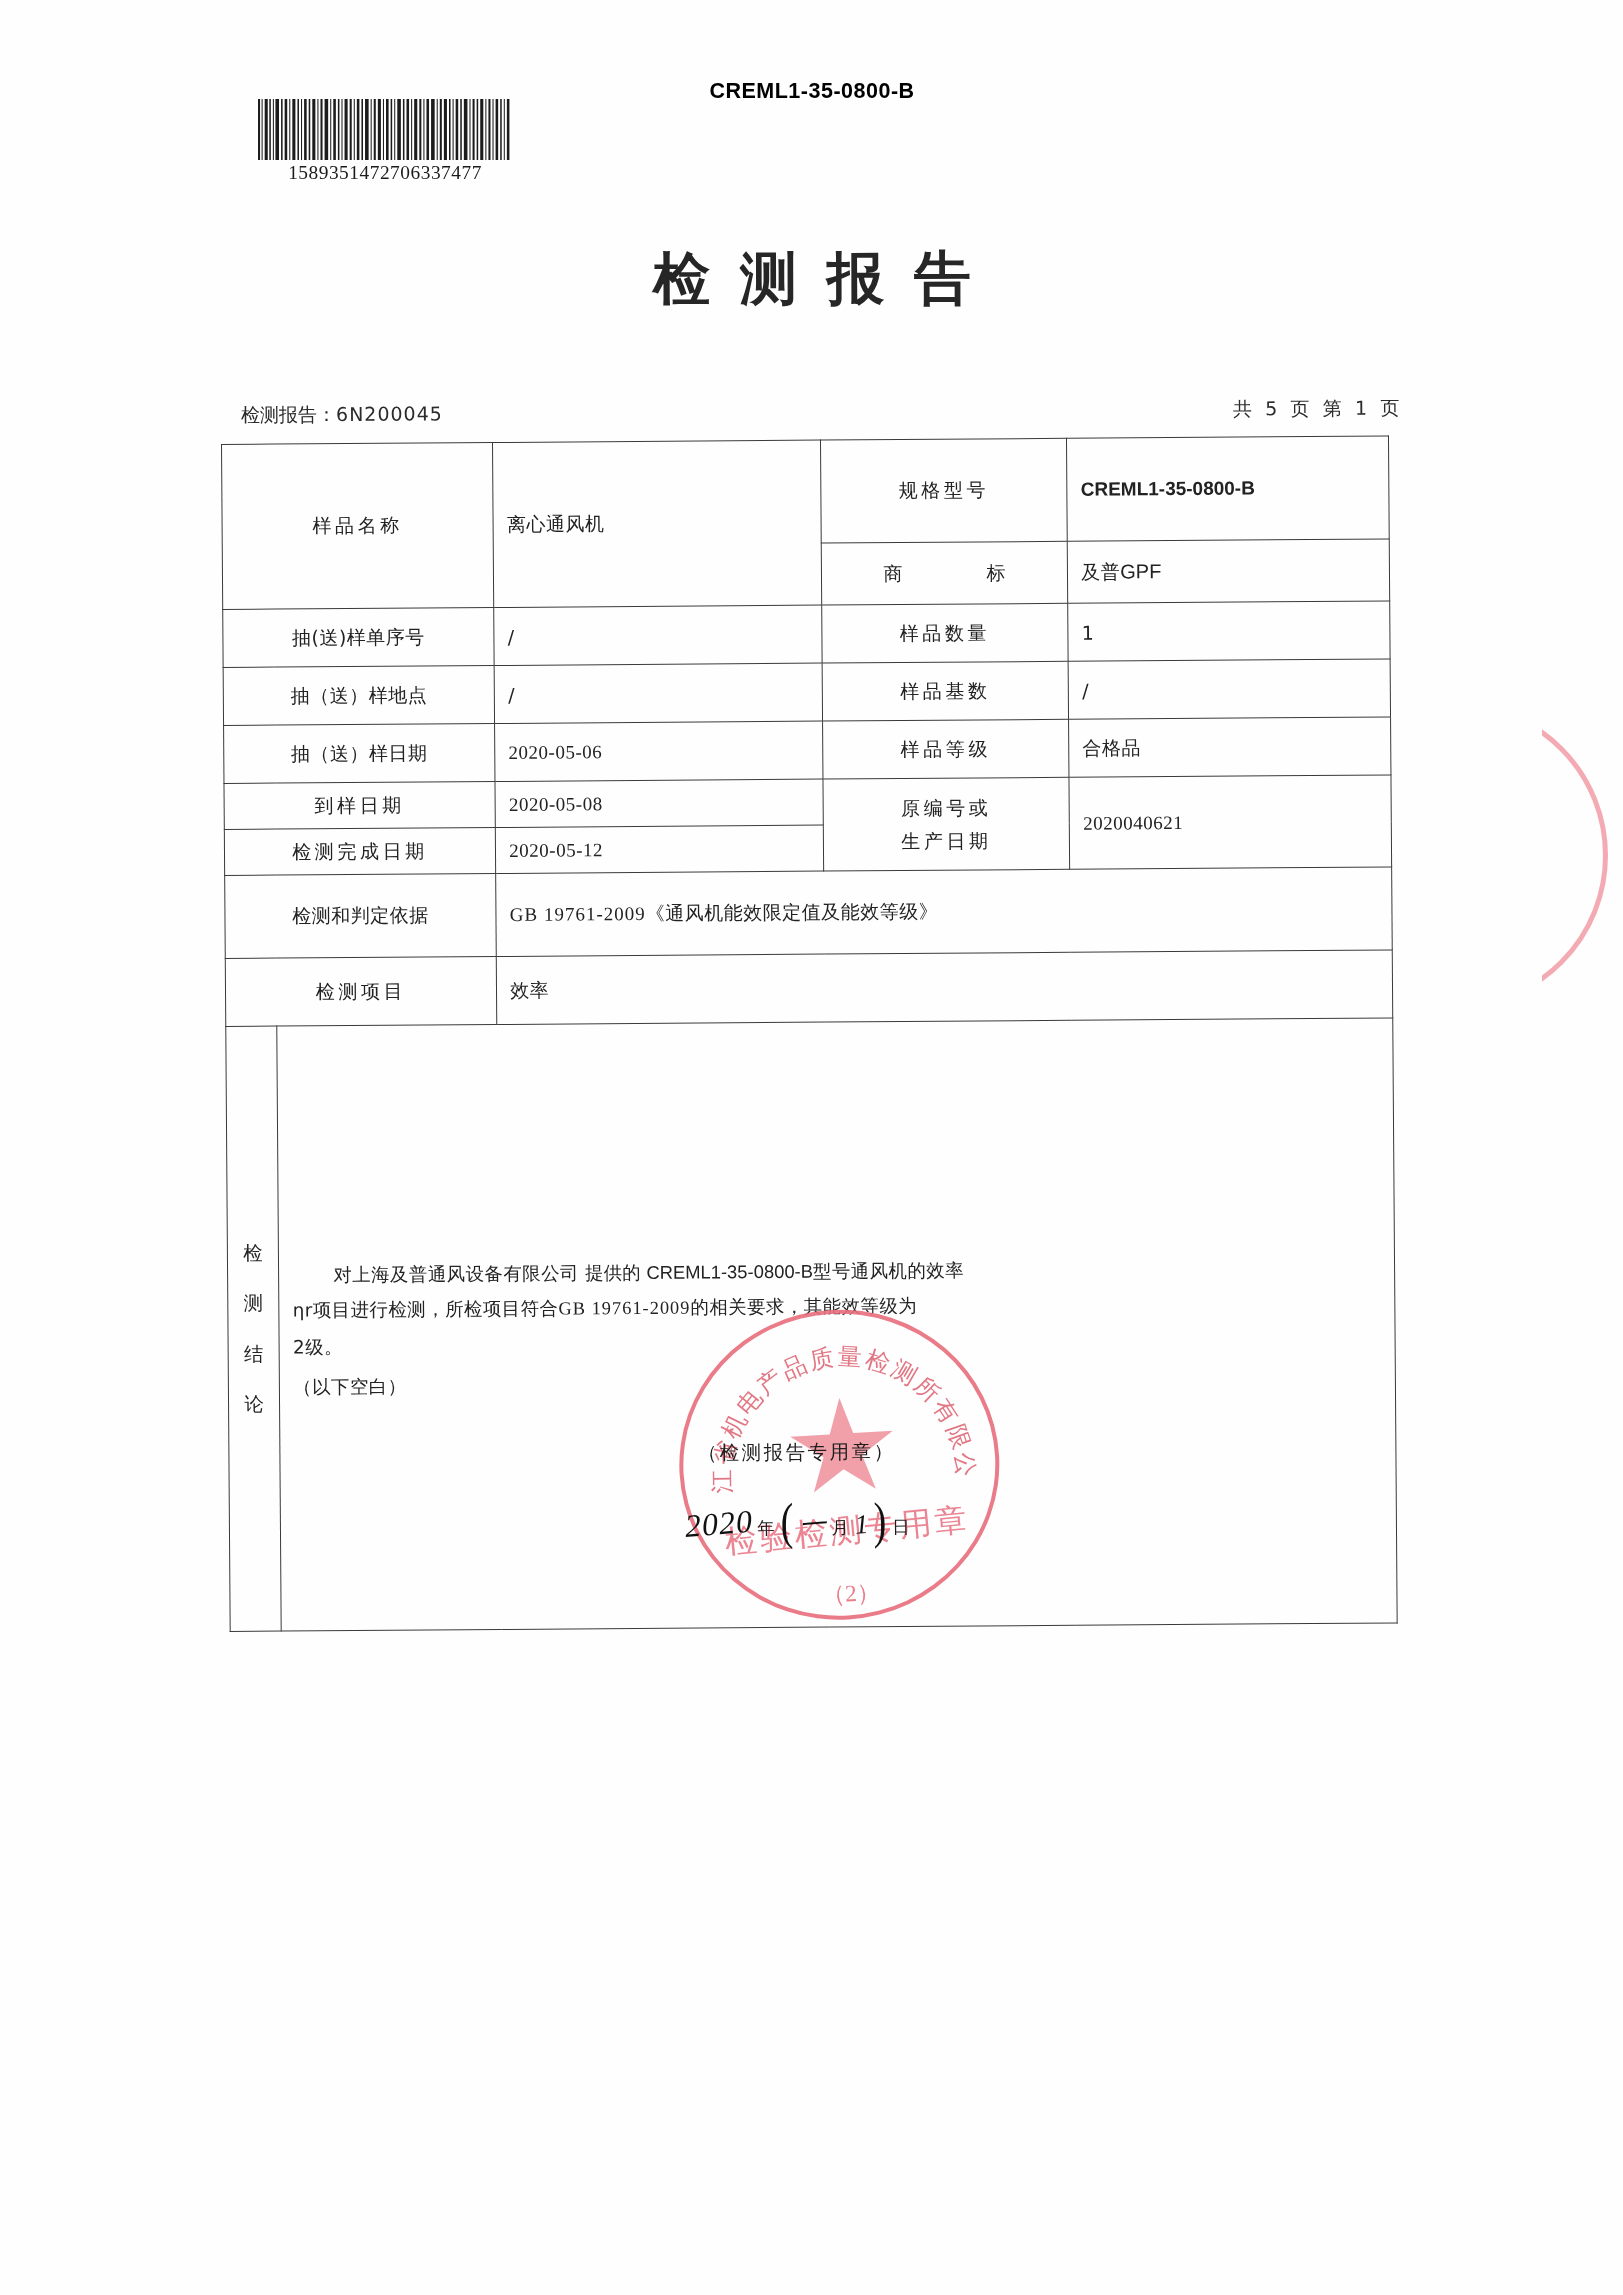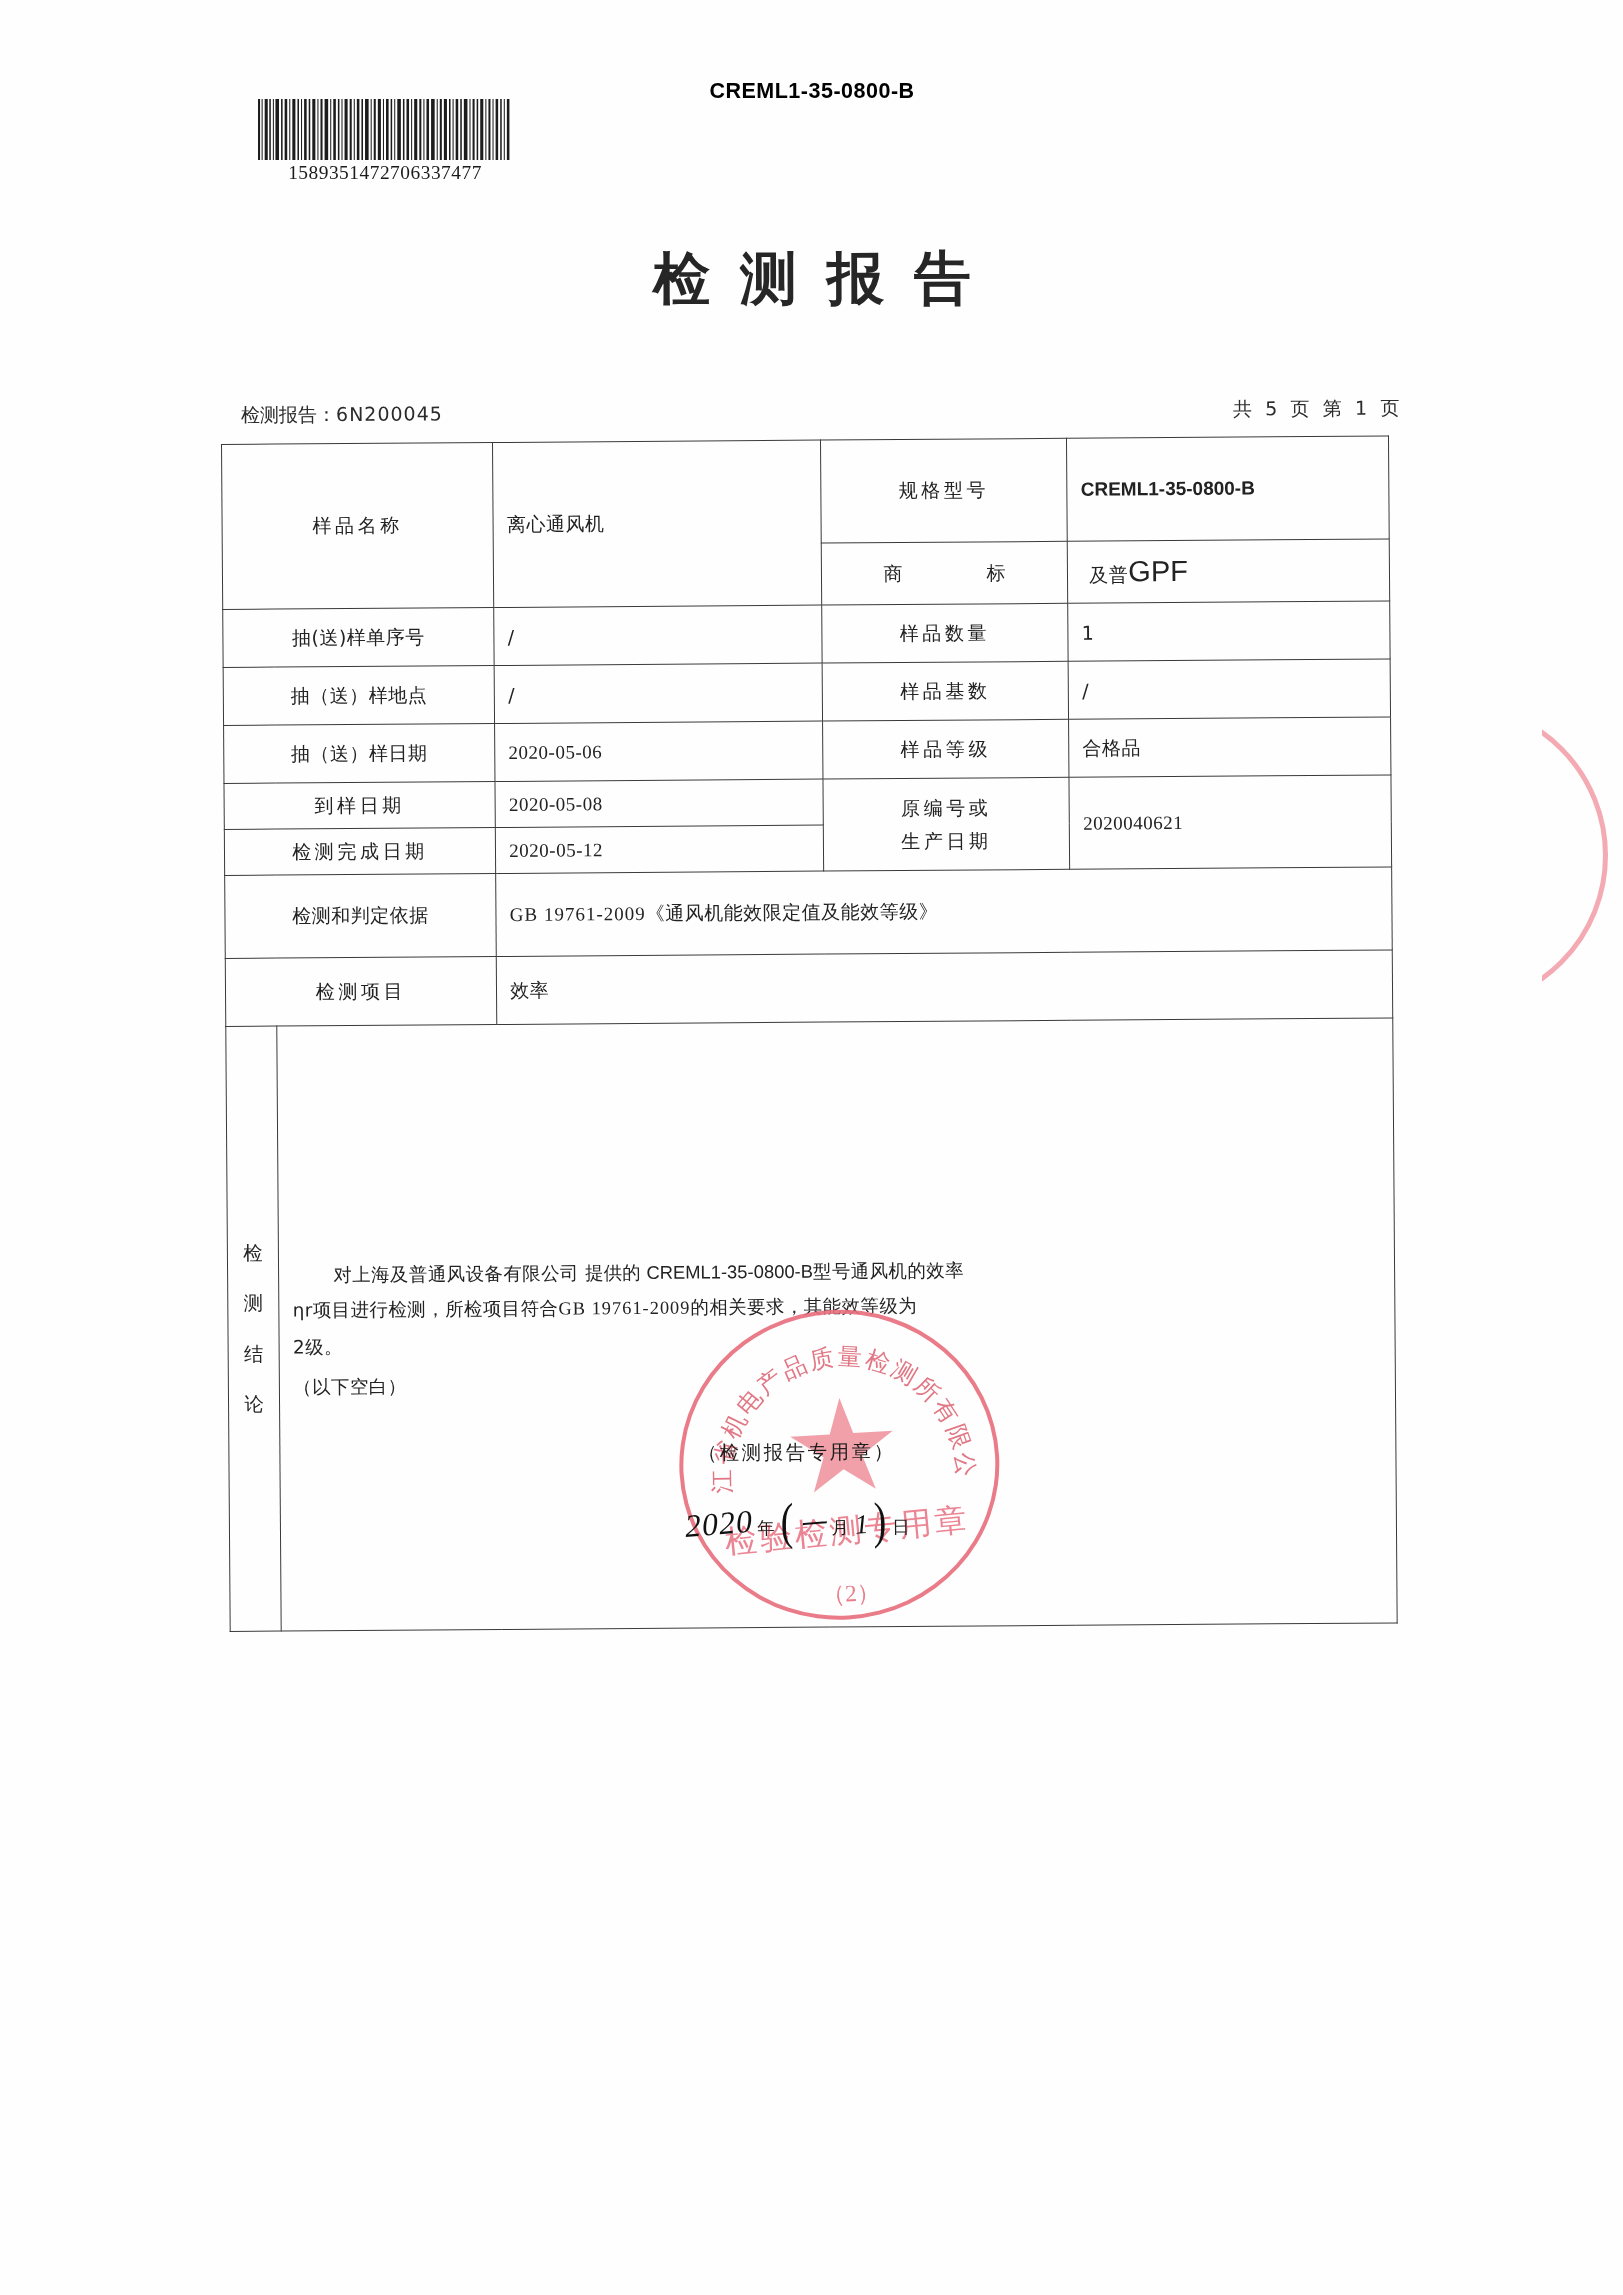--- a/index.html
+++ b/index.html
@@ -85,24 +85,24 @@
   td.lbl{
     text-align:center;
     letter-spacing:3.6px;
     font-size:18.4px;
   }
   td.lbl-tight{letter-spacing:0.5px;}
   td.lbl-wide{letter-spacing:15.4px;text-indent:15.4px;}
   td.val{text-align:left;letter-spacing:0.5px;}
   td.val-sans{font-family:"Liberation Sans", sans-serif;font-weight:600;font-size:20.5px;letter-spacing:0px;}
   .mono-date{font-family:"Liberation Serif", serif;font-size:20px;letter-spacing:1px;}
-  .brand-cn{letter-spacing:0.5px;margin-left:8px;}
+  .brand-cn{letter-spacing:0.5px;}
   .brand-latin{
     font-family:"Liberation Sans", sans-serif;
-    font-size:29px;font-weight:400;letter-spacing:0;
+    font-size:20px;font-weight:400;letter-spacing:0;
   }
   .basis-txt{font-size:18.4px;letter-spacing:0.5px;}
   .basis-txt .std{font-family:"Liberation Serif", serif;letter-spacing:1px;}
 
   
   td.concl-lbl{
     width:51px;
     text-align:center;
     vertical-align:middle;
     padding:0;

